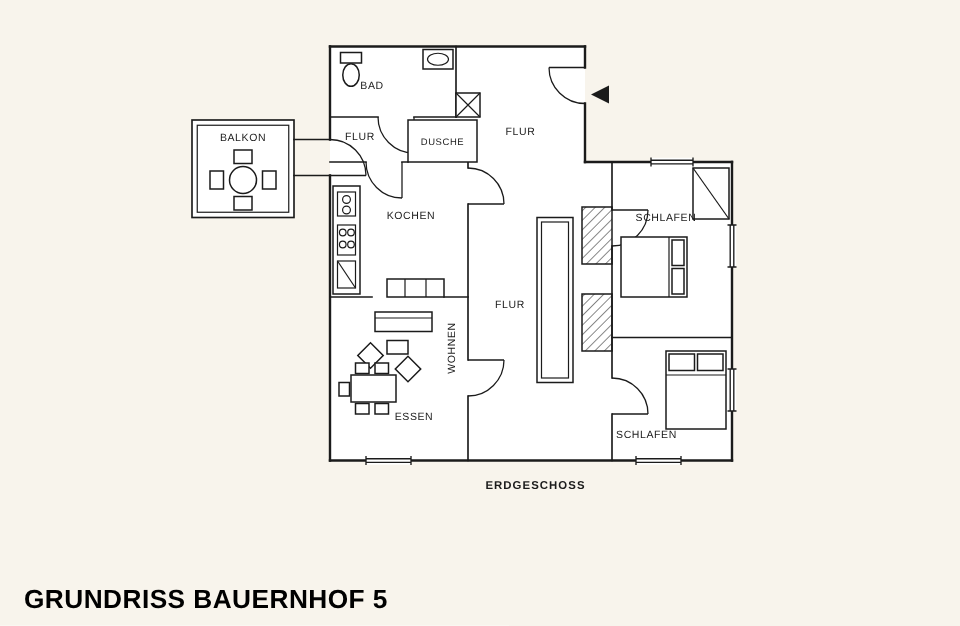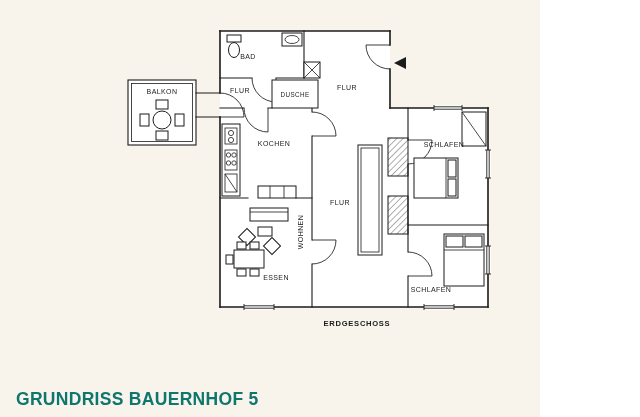--- a/index.html
+++ b/index.html
@@ -1,18 +1,18 @@
 <!DOCTYPE html>
 <html><head>
 <meta charset="utf-8">
 <style>
   html,body { margin:0; padding:0; }
   body { font-family:"Liberation Sans", sans-serif; }
   .stage {
-    position:relative; width:540px; height:417px;
+    position:relative; width:640px; height:417px;
     background:#f8f4ec; overflow:hidden;
   }
   svg { position:absolute; top:0; left:0; }
 
   .wall-ext { stroke:#1b1b1b; stroke-width:1.6; fill:none; stroke-linecap:square; }
   .wall-int { stroke:#1b1b1b; stroke-width:1.1; fill:none; stroke-linecap:square; }
   .thin     { stroke:#1b1b1b; stroke-width:.8;  fill:none; }
   .fix      { fill:#ffffff; stroke:#1b1b1b; stroke-width:1; }
   .door     { stroke:#1b1b1b; stroke-width:.85; fill:none; }
   .winline  { stroke:#1b1b1b; stroke-width:.9; fill:none; }
@@ -24,21 +24,21 @@
     font-size:7px; fill:#1b1b1b; letter-spacing:.4px; text-anchor:middle;
   }
   text.small { font-size:6.3px; }
   text.floor {
     font-family:"Liberation Sans", sans-serif;
     font-size:7.6px; font-weight:bold; fill:#1b1b1b; letter-spacing:.7px; text-anchor:middle;
   }
   .page-title {
     position:absolute; left:16px; top:389px;
     font-family:"Liberation Sans", sans-serif;
-    font-size:17.5px; font-weight:bold; color:#0f766e; letter-spacing:.3px;
+    font-size:17.5px; font-weight:bold; color:#000000; letter-spacing:.3px;
     white-space:nowrap;
   }
 </style>
 </head>
 <body>
 
 <div class="stage">
   <svg width="640" height="417" viewBox="0 0 640 417">
     <defs>
       <pattern id="hatch" width="4.5" height="4.5" patternUnits="userSpaceOnUse" patternTransform="rotate(45)">

